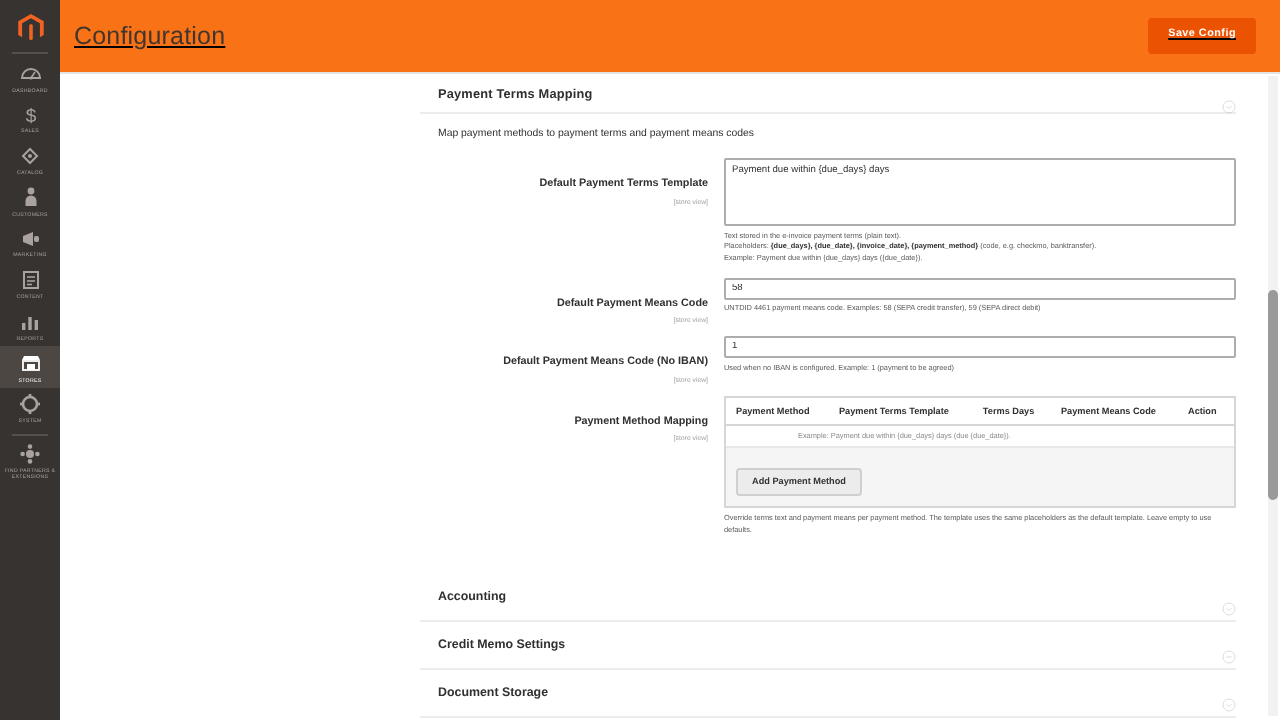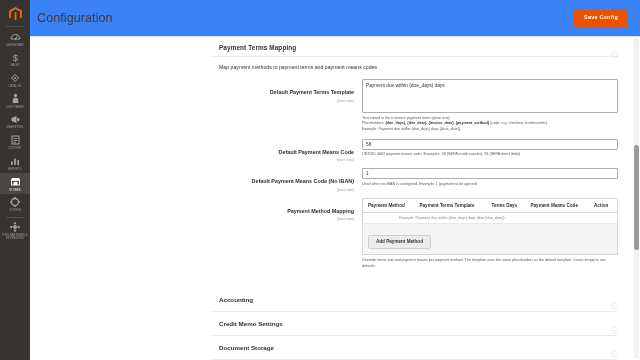--- a/index.html
+++ b/index.html
@@ -34,23 +34,24 @@
     font-size: 2.6px; line-height: 1.25; color: #a9a2a0; letter-spacing: .15px;
     text-align: center; margin-top: 1.5px; text-transform: uppercase;
     width: 29px; word-break: break-word;
   }
   .nav-item.active .nav-label { color: #ffffff; }
 
   
   .main { flex: 1 1 auto; height: 360px; background: #ffffff; position: relative; overflow: hidden; }
 
   .topbar {
-    height: 37px; background: #3b82f6; border-bottom: 1px solid #e3e3e3;
+    height: 37px; background: #f97316; border-bottom: 1px solid #e3e3e3;
     display: flex; align-items: center; justify-content: space-between;
     padding: 0 12px 0 7px;
+    text-decoration: underline;
   }
   .page-title { font-size: 12.5px; color: #41362f; font-weight: 400; letter-spacing: .1px; }
   .btn-save {
     background: #eb5202; color: #ffffff; border: 1px solid #eb5202;
     border-radius: 2px; font-size: 5.4px; font-weight: bold; letter-spacing: .25px;
     padding: 5px 9px; cursor: pointer; line-height: 1;
   }
 
   .content-scroll { position: absolute; top: 37px; left: 0; right: 0; bottom: 0; background: #ffffff; }
 

